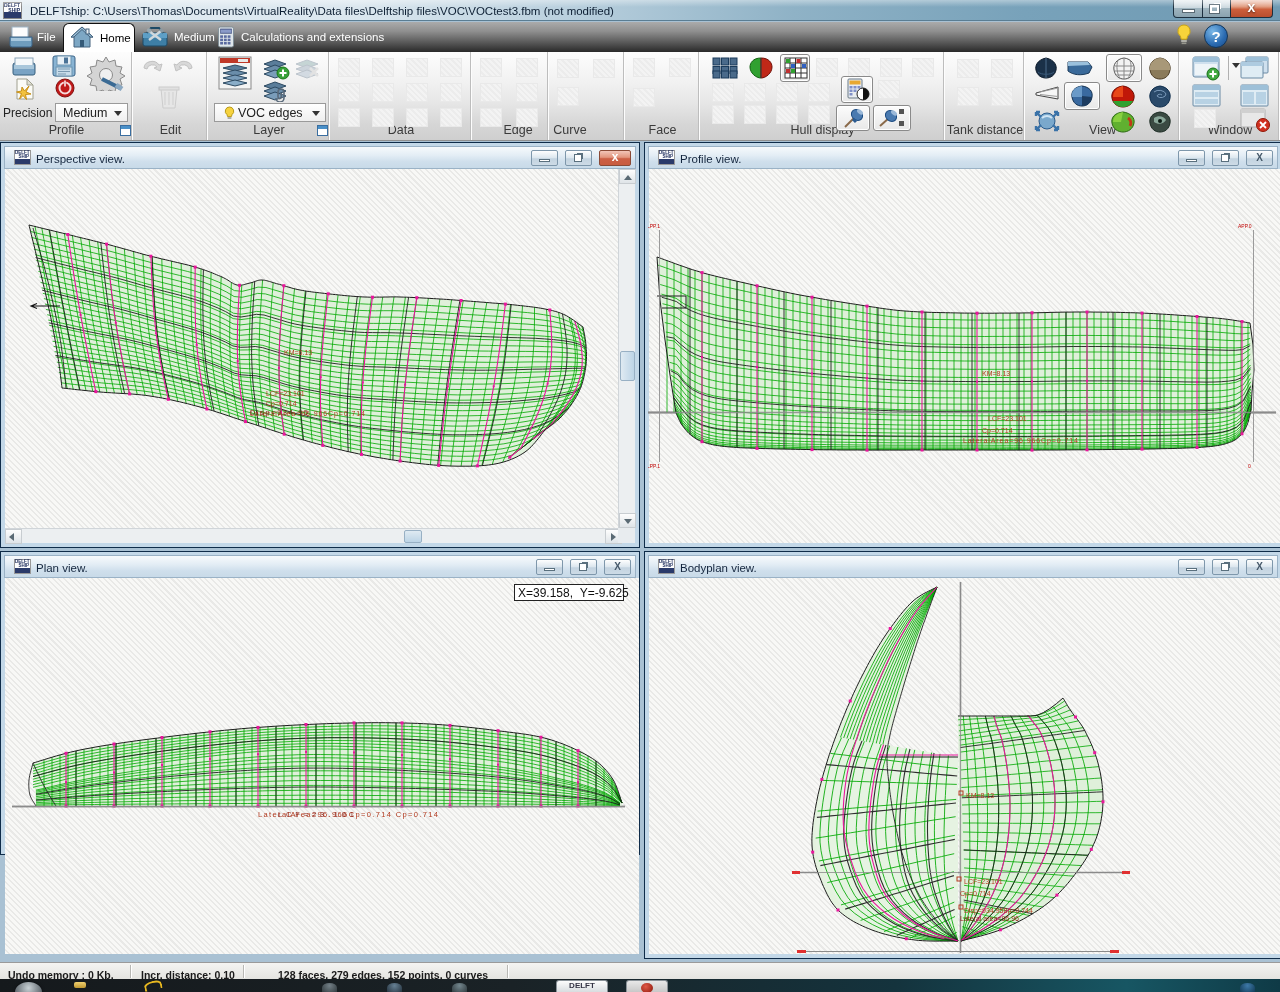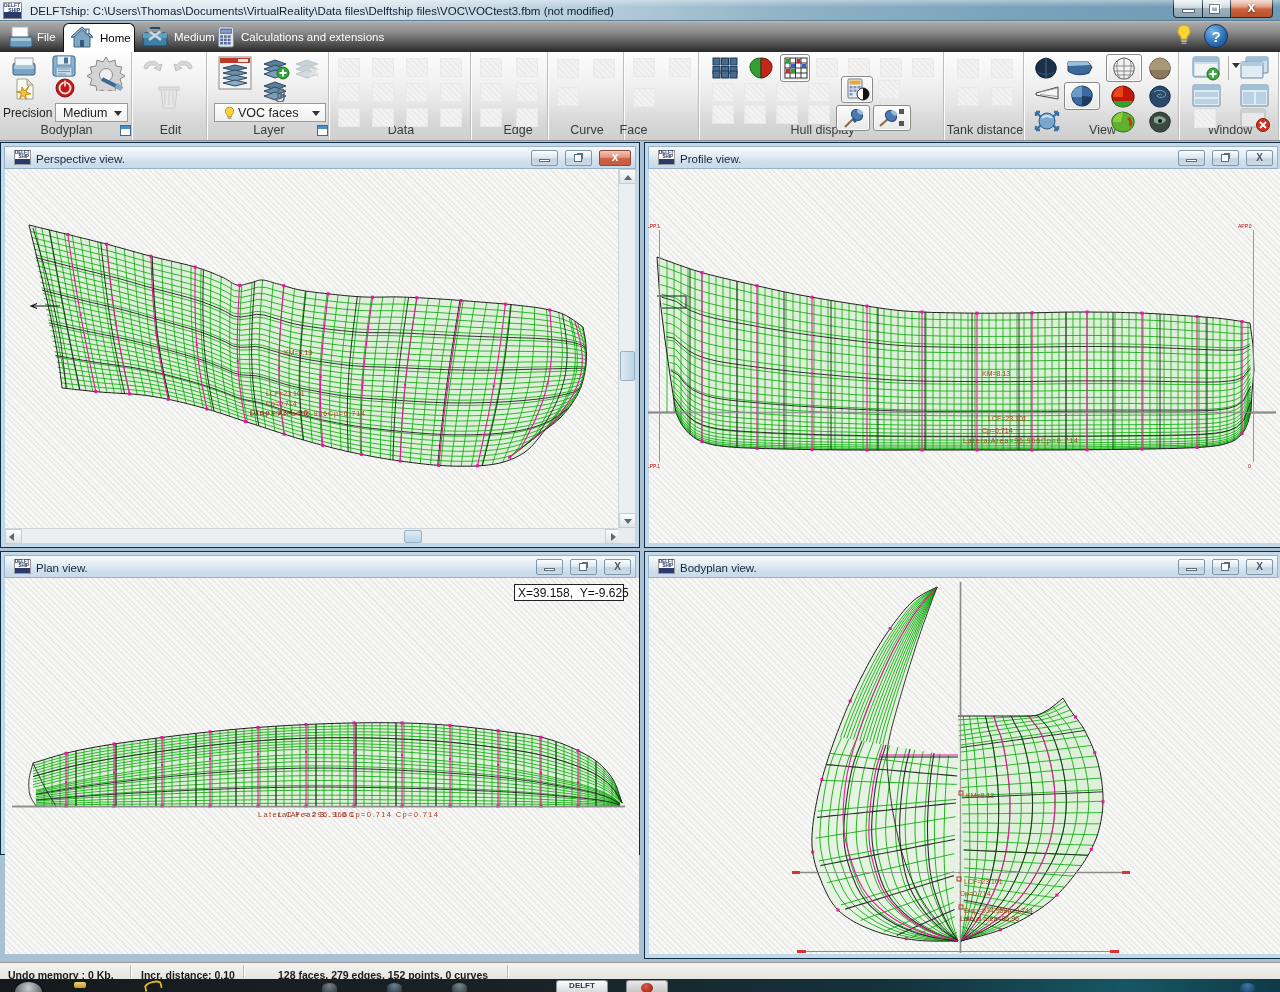--- a/index.html
+++ b/index.html
@@ -159,35 +159,35 @@
     </div>
     <div class="bulb"><svg width="16" height="22" viewBox="0 0 16 22">
         <path d="M8 1 a6.2 6.2 0 0 1 3.6 11.2 l-.8 3h-5.6l-.8-3 A6.2 6.2 0 0 1 8 1z" fill="#f8d43a" stroke="#c8a418"></path>
         <rect x="5.2" y="16" width="5.6" height="2" fill="#b0b0a8"></rect>
         <rect x="5.6" y="18.5" width="4.8" height="1.6" fill="#98988e"></rect>
       </svg></div>
     <div class="helpbtn">?</div>
   </div>
 <div class="ribbon">
     <div class="grp" style="left:0px;width:132px"></div>
-    <div class="glabel" style="left:0px;width:133px">Bodyplan</div>
+    <div class="glabel" style="left:0px;width:133px">Profile</div>
     <div class="dlgbtn" style="left:120px"></div>
     <div class="grp" style="left:133px;width:74px"></div>
     <div class="glabel" style="left:133px;width:75px">Edit</div>
     <div class="grp" style="left:208px;width:121px"></div>
     <div class="glabel" style="left:208px;width:122px">Layer</div>
     <div class="dlgbtn" style="left:317px"></div>
     <div class="grp" style="left:330px;width:141px"></div>
     <div class="glabel" style="left:330px;width:142px">Data</div>
     <div class="grp" style="left:472px;width:76px"></div>
     <div class="glabel" style="left:472px;width:92px">Edge</div>
     <div class="grp" style="left:549px;width:75px"></div>
-    <div class="glabel" style="left:549px;width:76px">Curve</div>
+    <div class="glabel" style="left:532px;width:76px">Curve</div>
     <div class="grp" style="left:625px;width:74px"></div>
-    <div class="glabel" style="left:596px;width:75px">Face</div>
+    <div class="glabel" style="left:625px;width:75px">Face</div>
     <div class="grp" style="left:700px;width:244px"></div>
     <div class="glabel" style="left:700px;width:245px">Hull display</div>
     <div class="grp" style="left:945px;width:79px"></div>
     <div class="glabel" style="left:945px;width:80px">Tank distance</div>
     <div class="grp" style="left:1025px;width:154px"></div>
     <div class="glabel" style="left:1025px;width:155px">View</div>
     <div class="grp" style="left:1180px;width:99px"></div>
     <div class="glabel" style="left:1180px;width:100px">Window</div>
     <svg style="position:absolute;left:12px;top:5px" width="24" height="20" viewBox="0 0 24 20">
       <rect x="1" y="6" width="22" height="12" rx="2" fill="#7aa3c4" stroke="#39617f"></rect>
@@ -269,21 +269,21 @@
         <path d="M2 11 l11 -4 11 4 -11 4 z" fill="#6a8daa" stroke="#2d4a62"></path>
         <path d="M2 16 l11 -4 11 4 -11 4 z" fill="#7a9dba" stroke="#2d4a62"></path>
       </g>
       <path d="M14 18 a4 4 0 0 0 8 0 v-6 a3 3 0 0 0 -6 0 v5 a1.6 1.6 0 0 0 3.2 0 v-4" fill="none" stroke="#5a6a7a" stroke-width="1.6"></path>
     </svg>
     <div class="combo" style="left:214px;top:51px;width:112px">
       <svg width="11" height="14" viewBox="0 0 11 14" style="margin:1px 3px 0 2px">
         <path d="M5.5 1 a4.2 4.2 0 0 1 2.5 7.6 l-.6 2h-3.8l-.6-2 a4.2 4.2 0 0 1 2.5-7.6z" fill="#f6d23e" stroke="#b89a1a"></path>
         <rect x="3.6" y="11" width="3.8" height="2" fill="#b0b0a8"></rect>
       </svg>
-      <span>VOC faces</span>
+      <span>VOC edges</span>
       <div class="arr"></div>
     </div>
     <div class="ficon" style="left:338px;top:6px"></div>
     <div class="ficon" style="left:372px;top:6px"></div>
     <div class="ficon" style="left:406px;top:6px"></div>
     <div class="ficon" style="left:440px;top:6px"></div>
     <div class="ficon" style="left:338px;top:31px"></div>
     <div class="ficon" style="left:372px;top:31px"></div>
     <div class="ficon" style="left:406px;top:31px"></div>
     <div class="ficon" style="left:440px;top:31px"></div>

